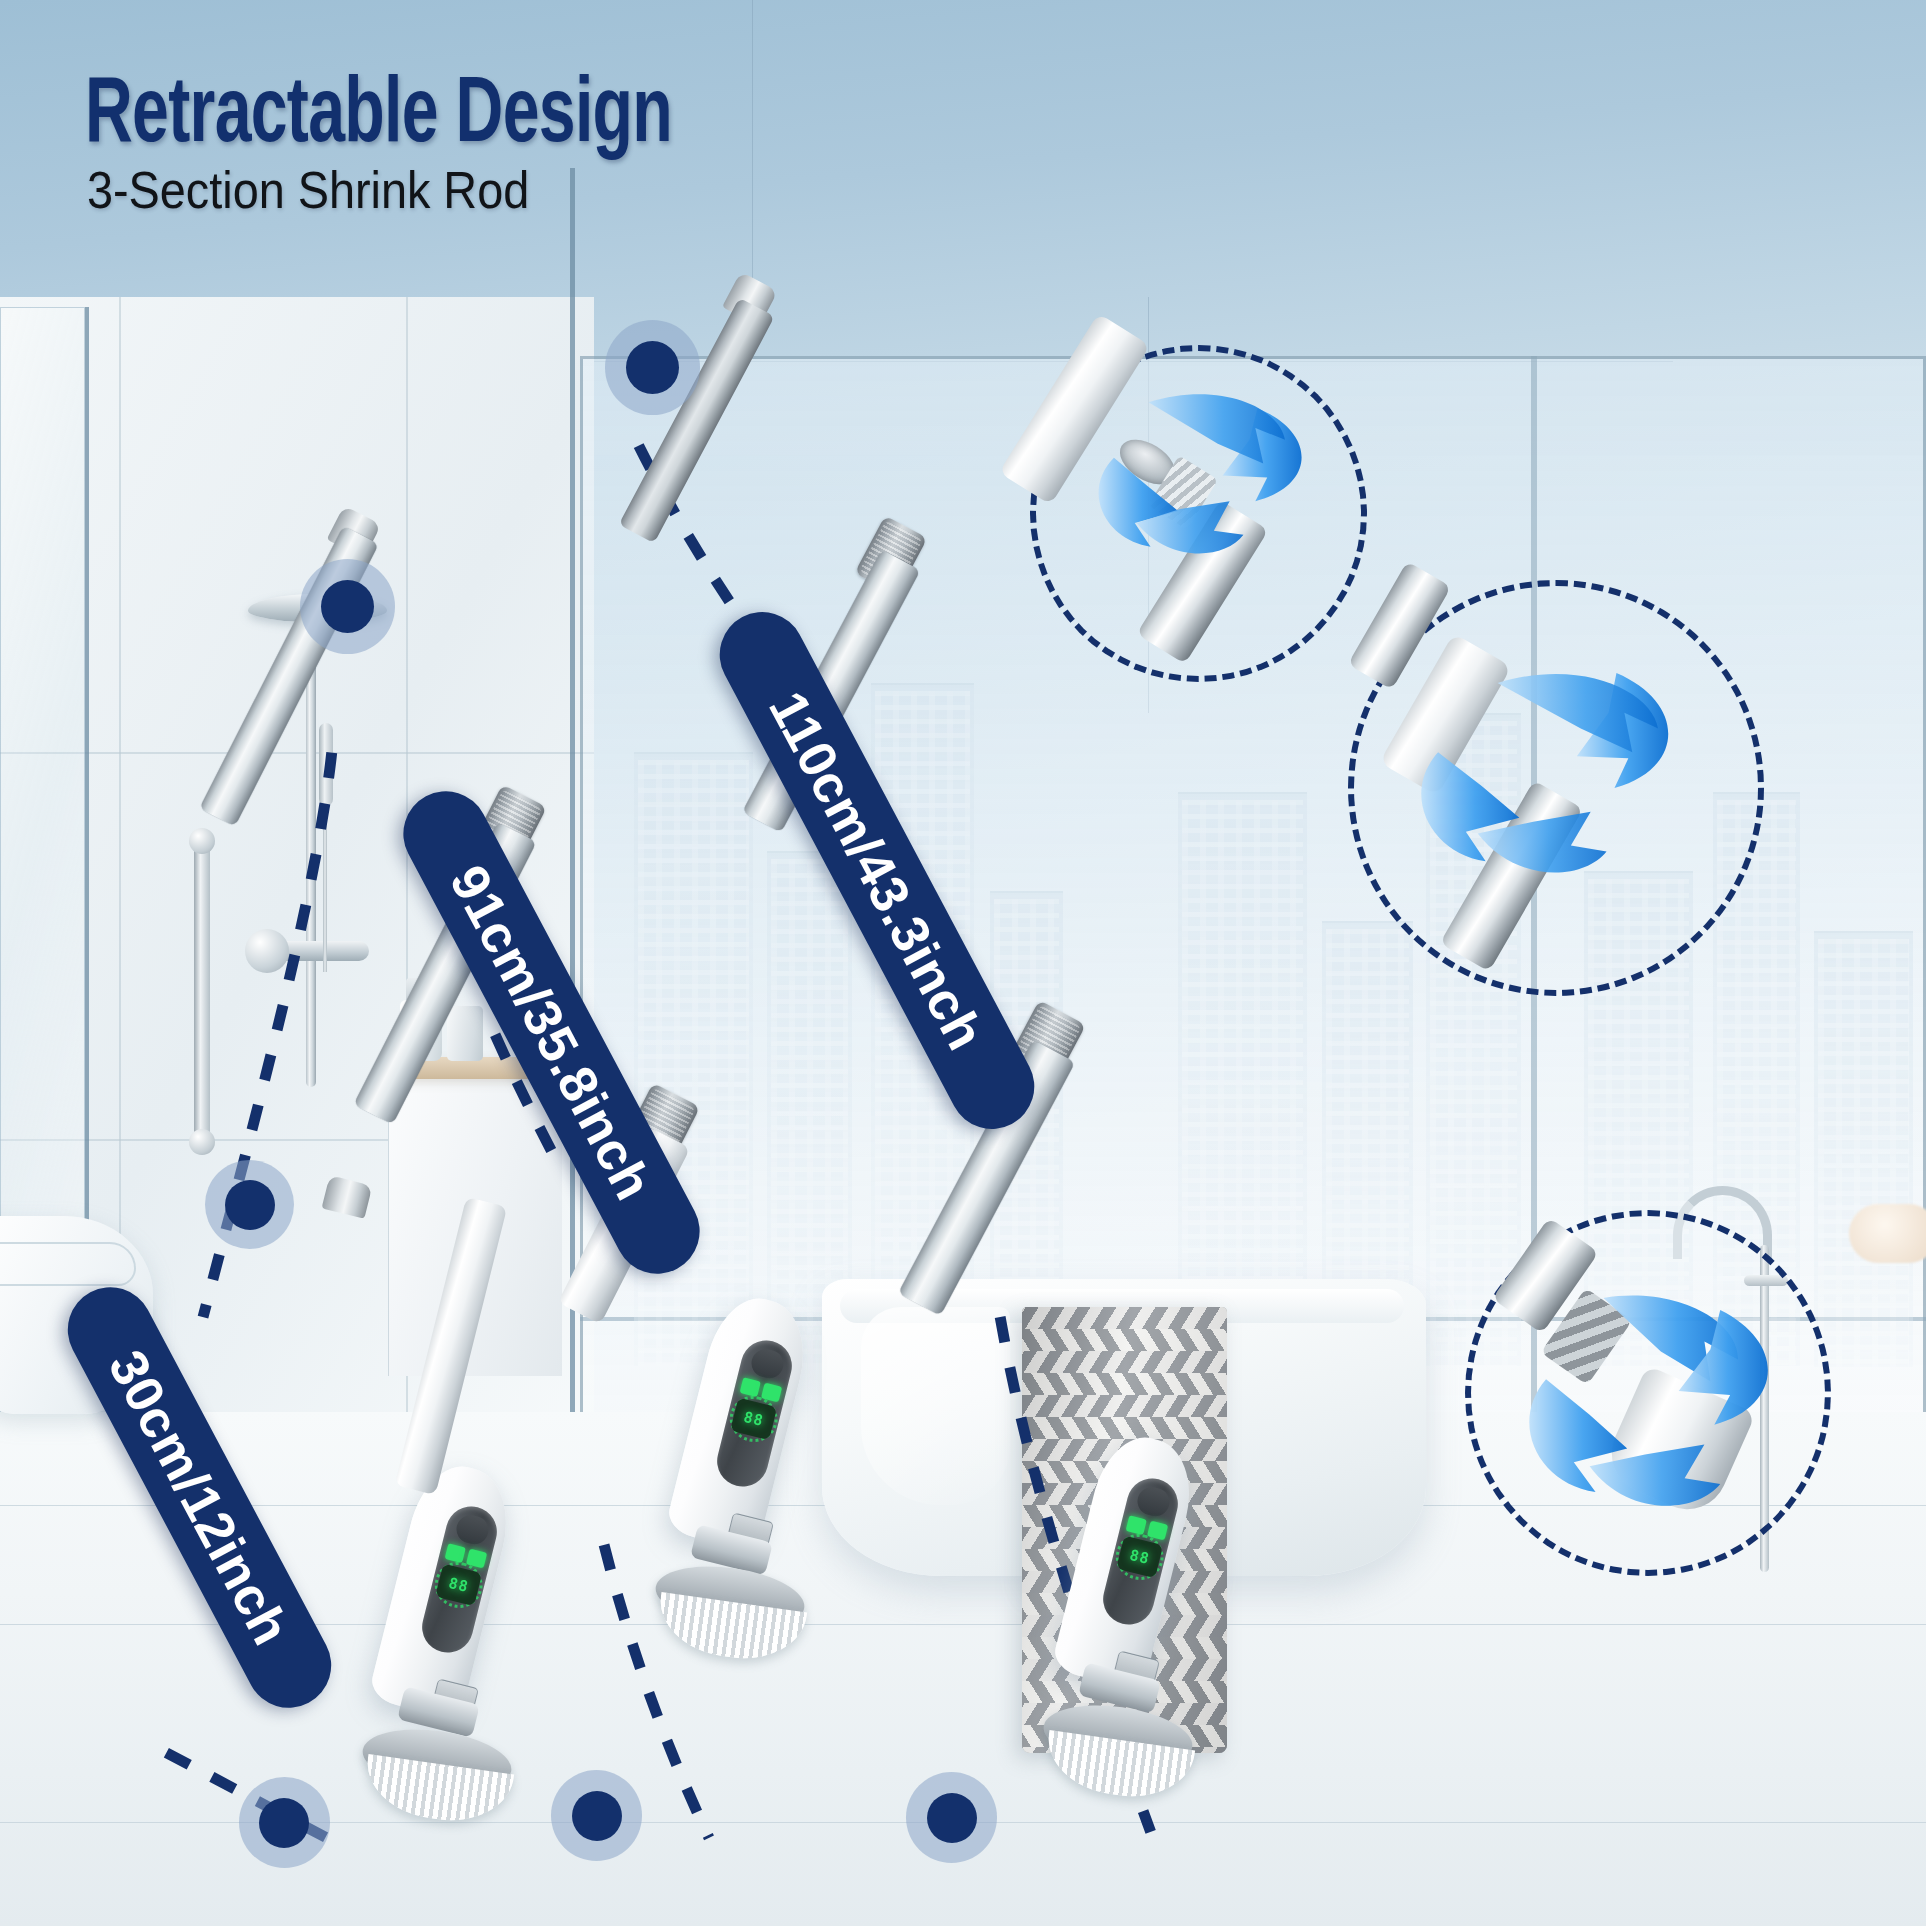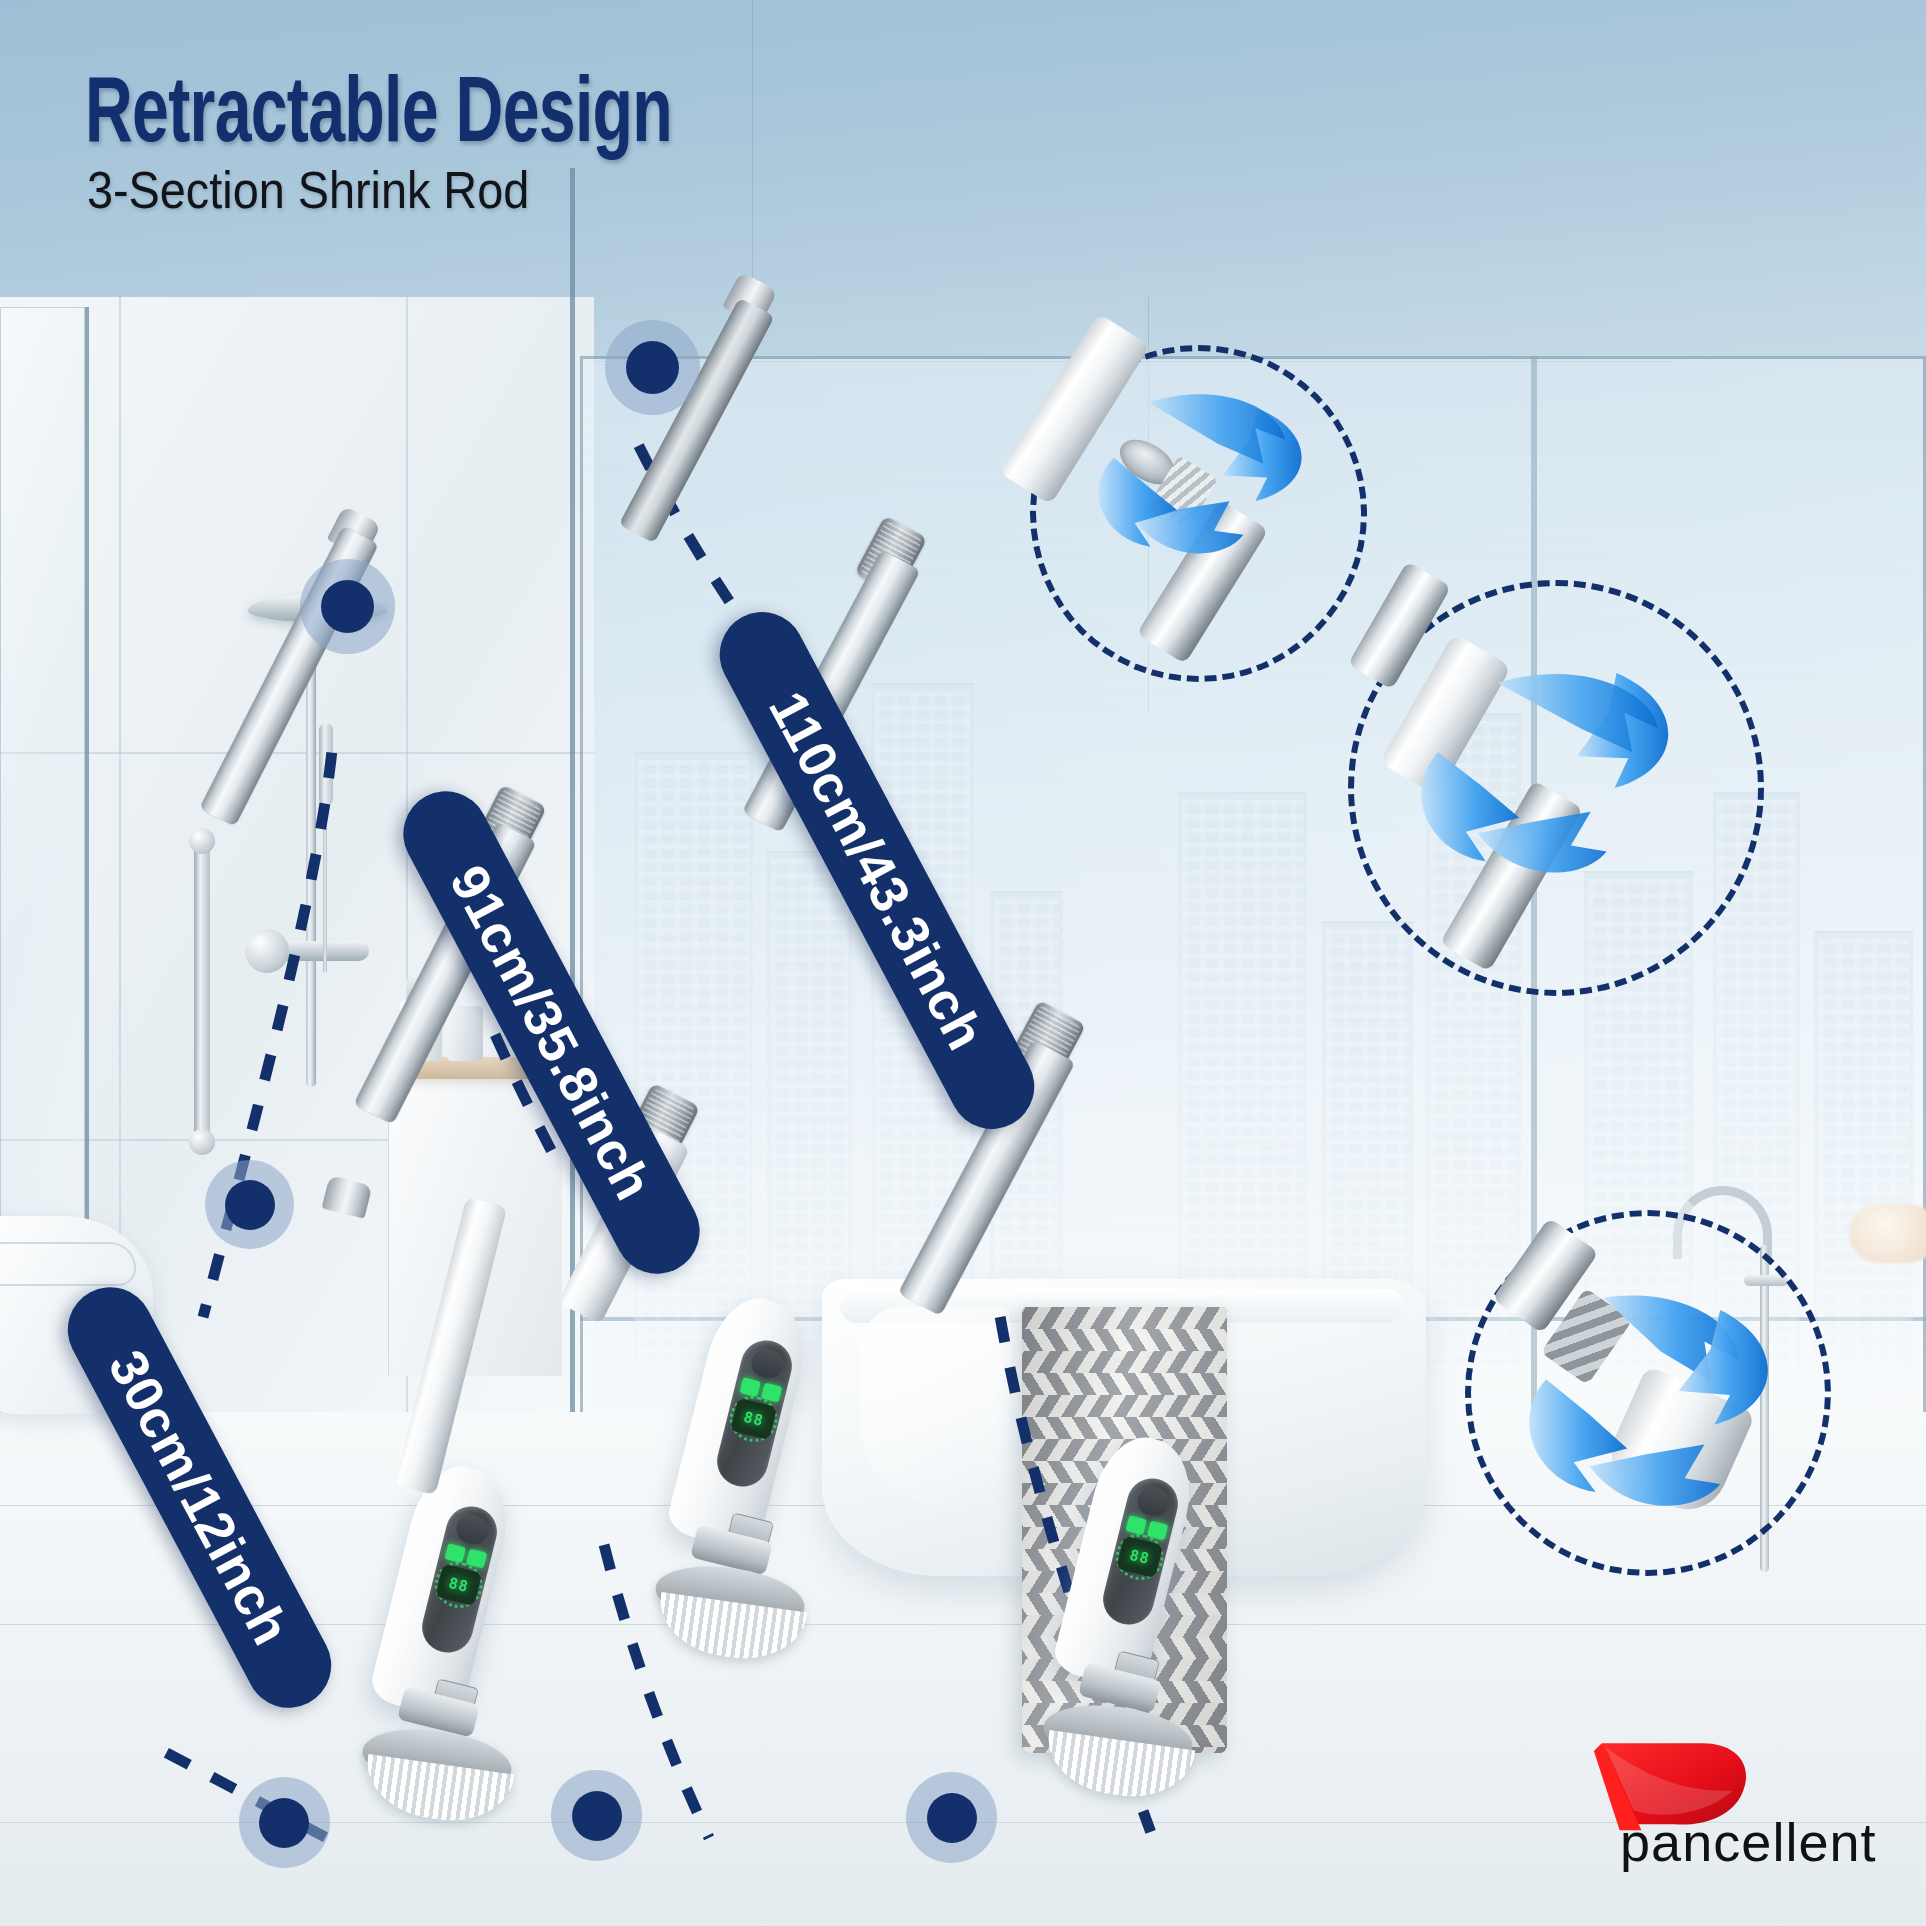--- a/index.html
+++ b/index.html
@@ -555,30 +555,15 @@
     <div class="inset-rod rod-thread" style="left:1558px;top:1297px;width:57px;height:79px;transform:rotate(35deg);border-radius:8px;background:repeating-linear-gradient(125deg,#8e959b 0 8px,#cdd4d8 8px 16px);"></div>
     <div class="inset-rod rod-white" style="left:1618px;top:1384px;width:119px;height:119px;transform:rotate(24deg);border-radius:14px 14px 40px 40px;"></div>
     <svg class="arrow-blue" style="left:1455px;top:1203px;width:386px;height:386px;" viewBox="0 0 390 390">
       <path d="M150,96 C222,84 286,118 286,158 L252,140 L258,180 L208,150 Z" fill="url(#ag1)" opacity=".95"></path>
       <path d="M268,108 C336,142 330,206 262,224 L278,194 L226,190 L258,148 Z" fill="url(#ag1)" opacity=".95"></path>
       <path d="M92,178 C54,222 84,284 142,292 L120,262 L174,248 L136,214 Z" fill="url(#ag1)" opacity=".95"></path>
       <path d="M136,266 C174,318 244,314 268,284 L232,278 L252,244 L192,254 Z" fill="url(#ag1)" opacity=".9"></path>
     </svg>
   </div>
 
-  <div class="logo">
-    <svg width="297" height="149" viewBox="0 0 300 150">
-      <defs>
-        <linearGradient id="redg" x1="0" y1="0" x2="1" y2="1">
-          <stop offset="0%" stop-color="#ff2a2a"></stop>
-            <stop offset="60%" stop-color="#e20d18"></stop>
-            <stop offset="100%" stop-color="#b30a12"></stop>
-        </linearGradient>
-      </defs>
-      <path d="M18,8 L120,8 C154,8 172,30 160,58 C150,82 120,92 92,90 L40,90 L18,8 Z" fill="url(#redg)"></path>
-      <path d="M18,8 L58,96 L36,96 L10,16 Z" fill="#ff1f1f"></path>
-      <path d="M22,12 C60,40 100,58 150,56 C126,78 84,86 50,76 Z" fill="#ffffff" opacity=".16"></path>
-    </svg>
-    <div class="logo-text">pancellent</div>
-  </div>
 
 </div>
 
 
 </body></html>

